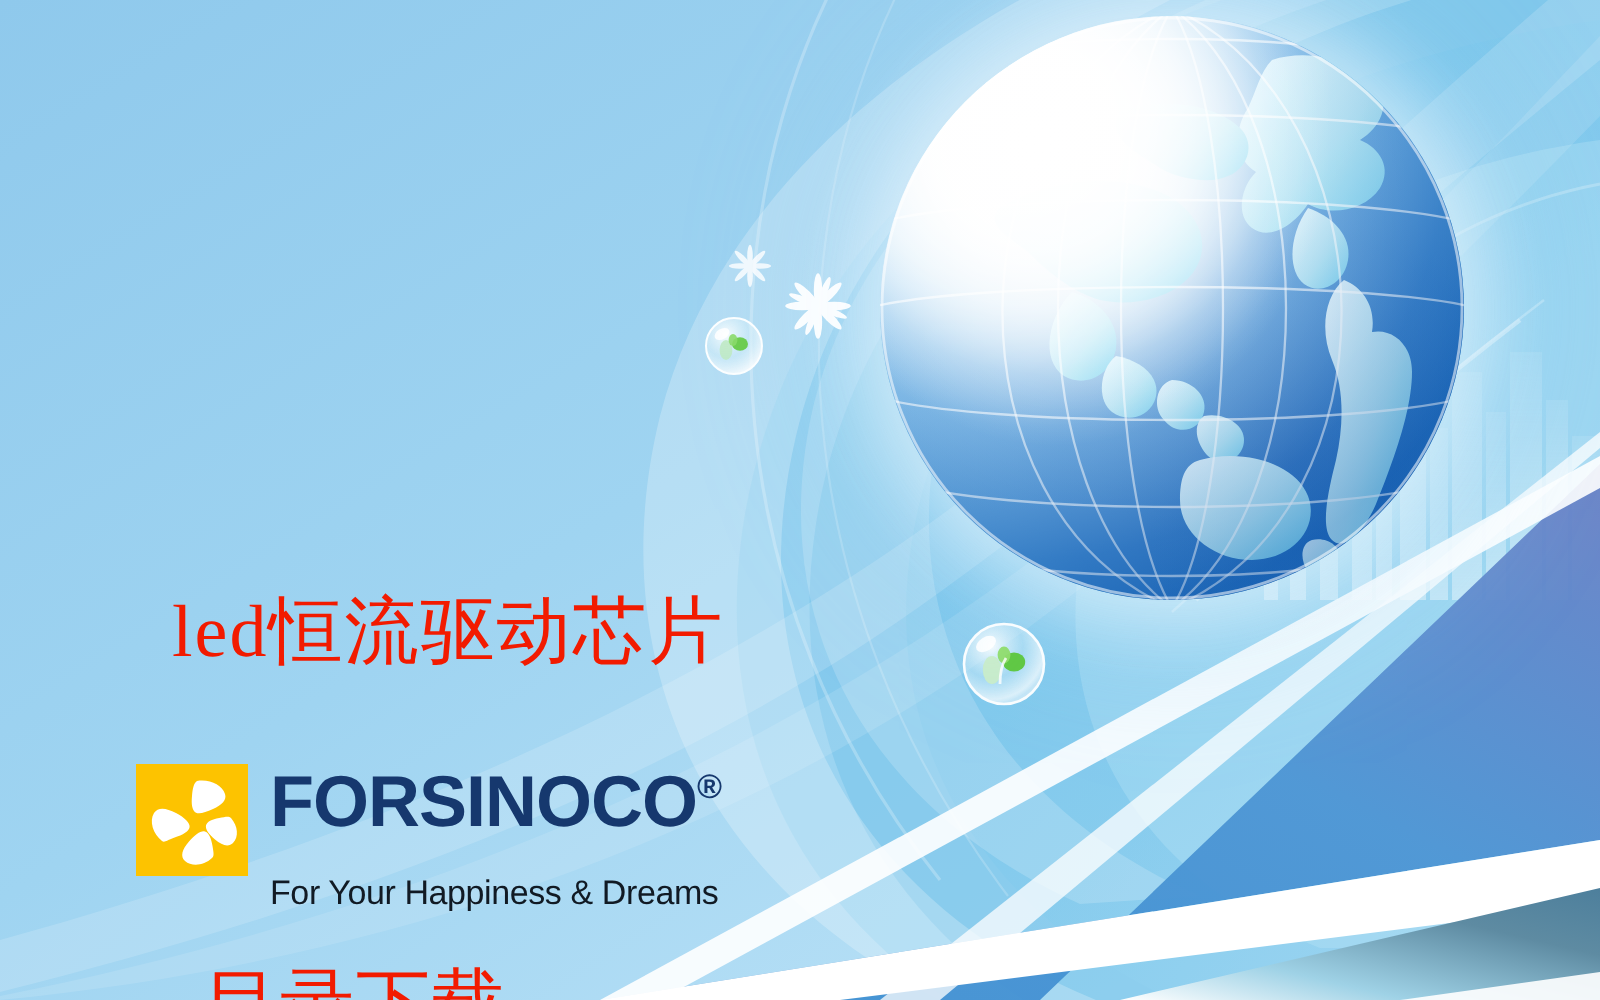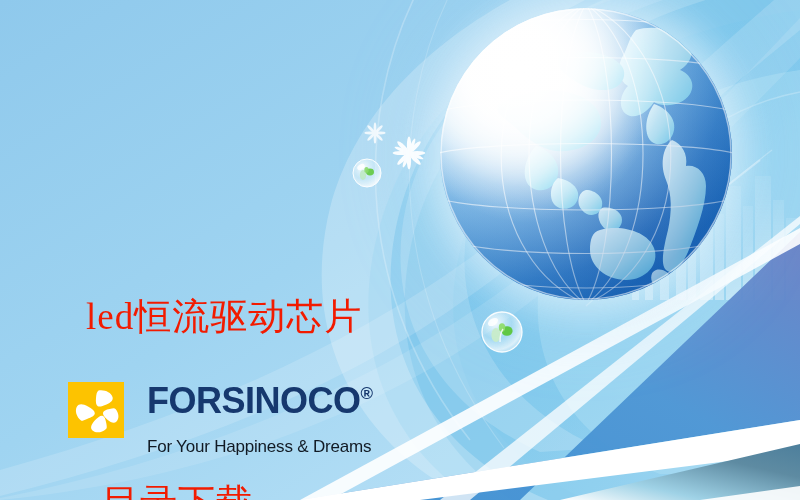--- a/index.html
+++ b/index.html
@@ -45,21 +45,21 @@
     white-space:pre;
     letter-spacing:1px;
   }
   .title .l1{display:block;}
   .title .l2{display:block;margin-left:16px;}
 
   
   .logo{
     position:absolute;
     left:68px;top:382px;
-    display:flex;align-items:flex-start;gap:23px;
+    display:flex;align-items:flex-start;gap:11px;
   }
   .logo-mark{
     width:56px;height:56px;
     background:#fdc300;
     position:relative;flex:none;
   }
   .logo-mark svg{position:absolute;inset:0;width:56px;height:56px;}
   .logo-text{padding-top:1px;}
   .logo-word{
     display:flex;align-items:flex-start;

